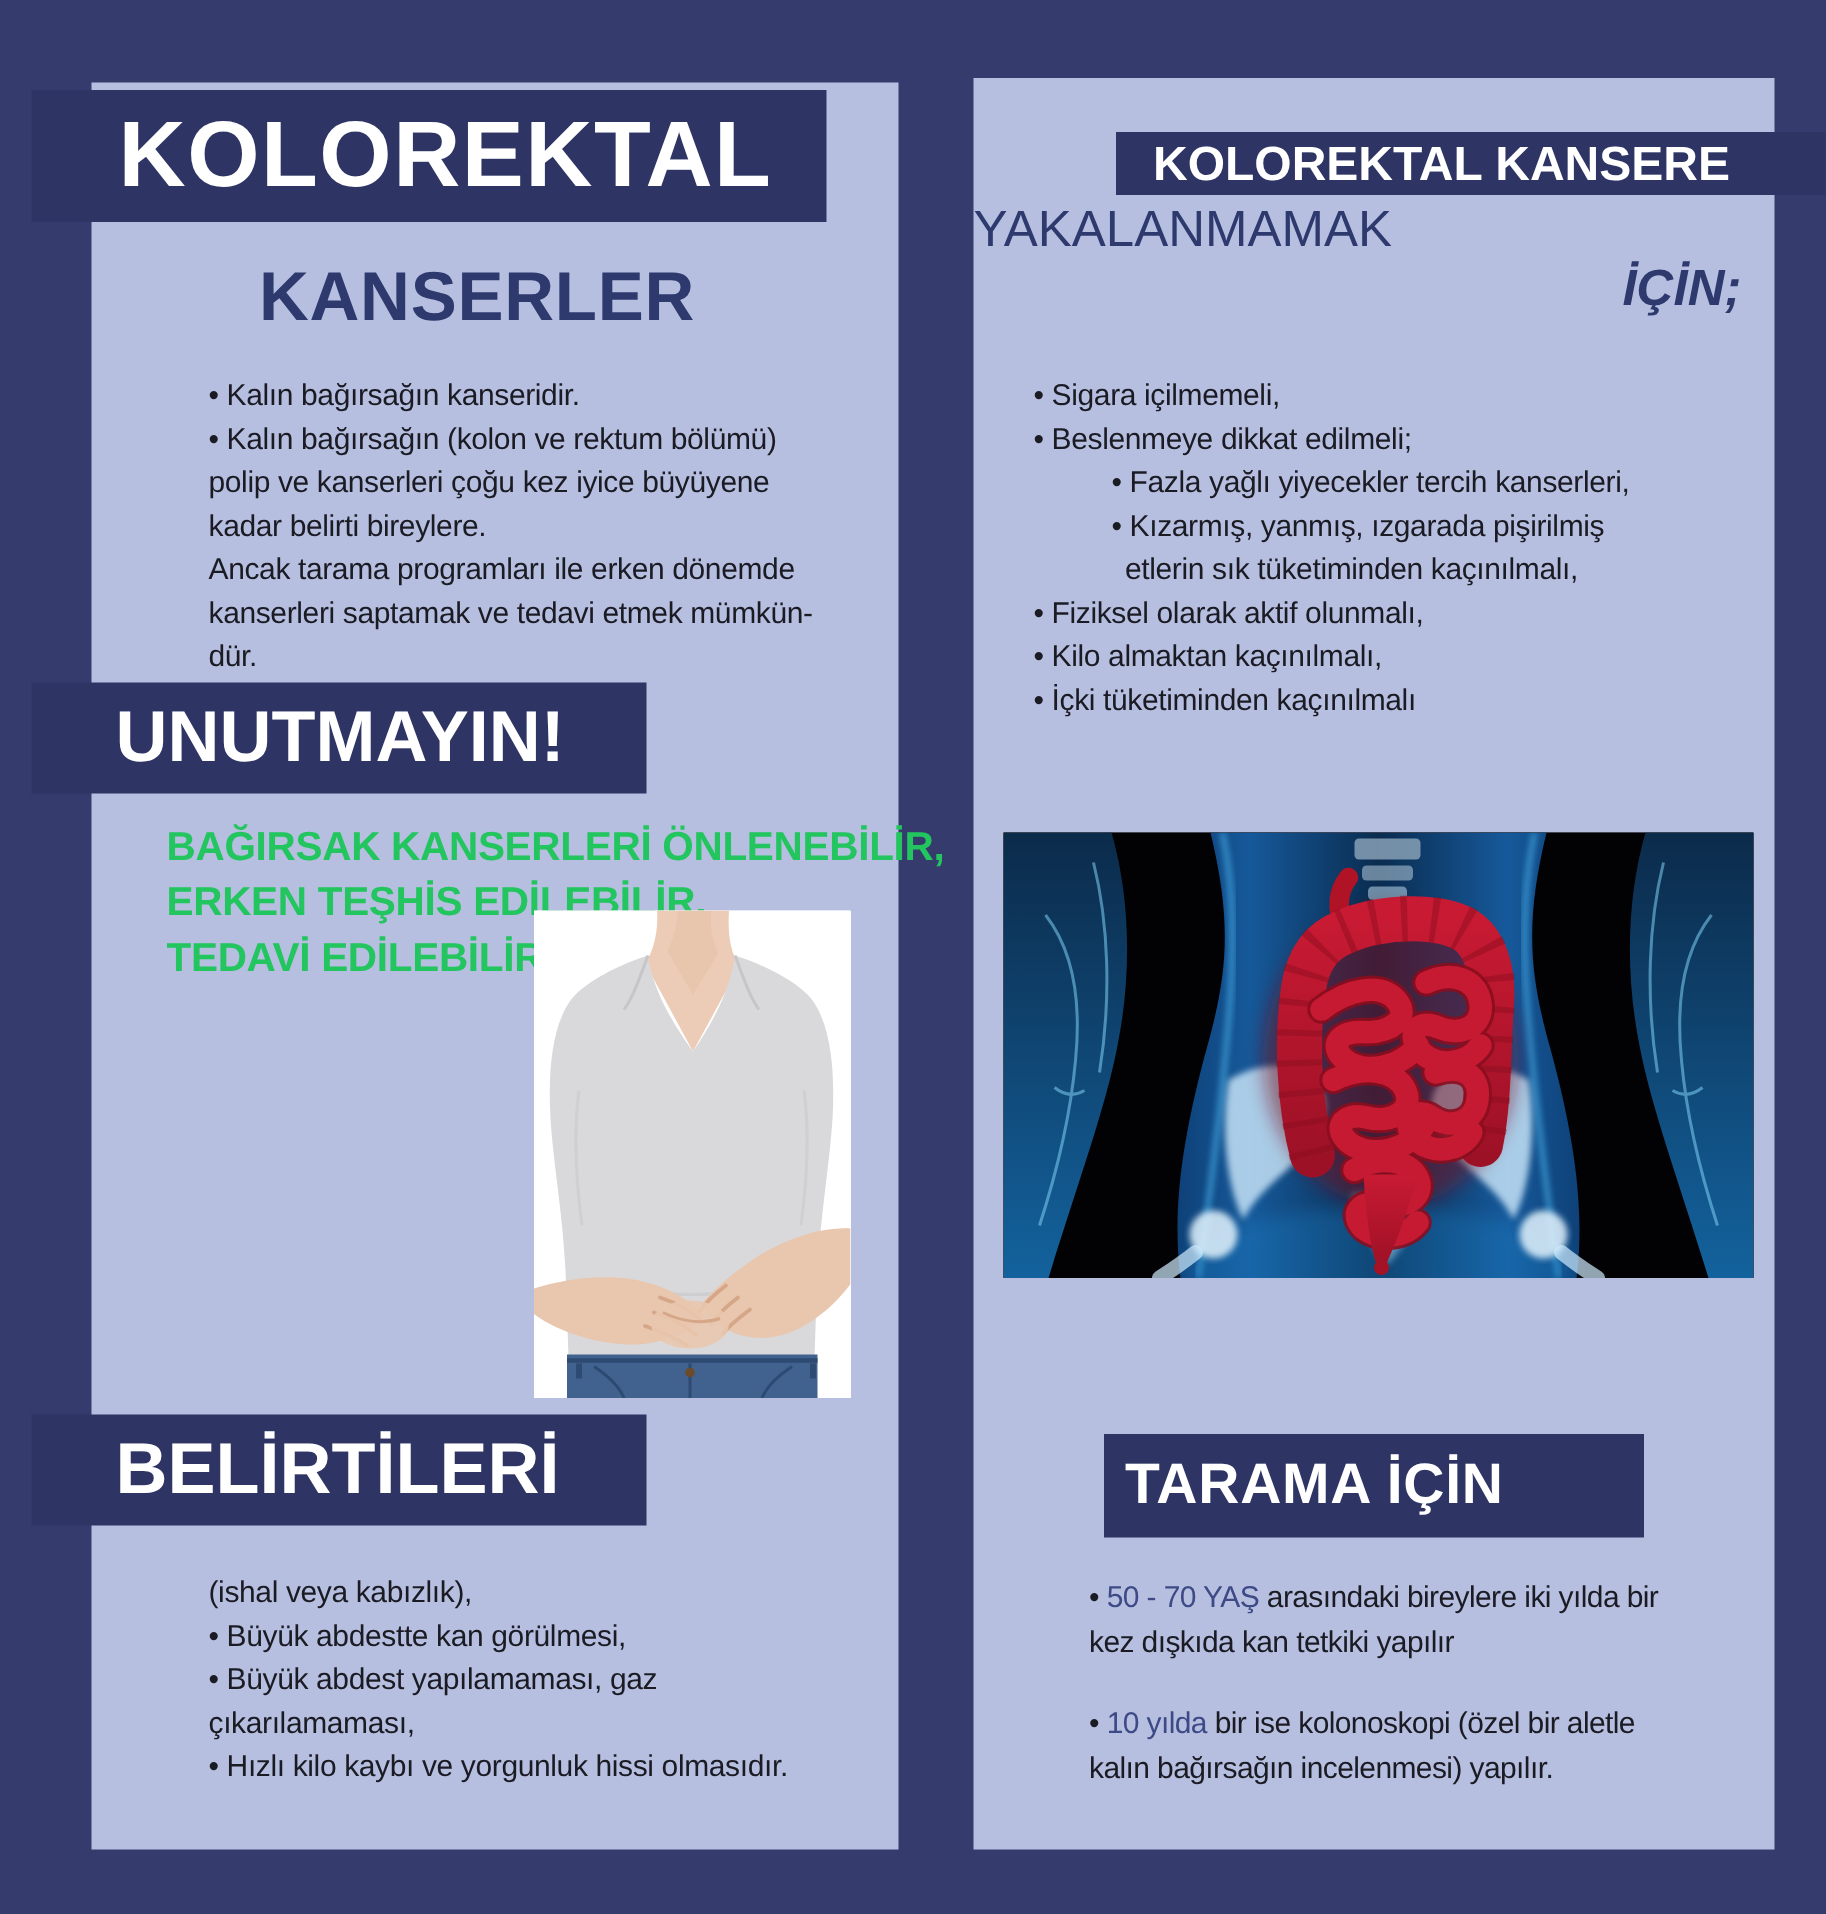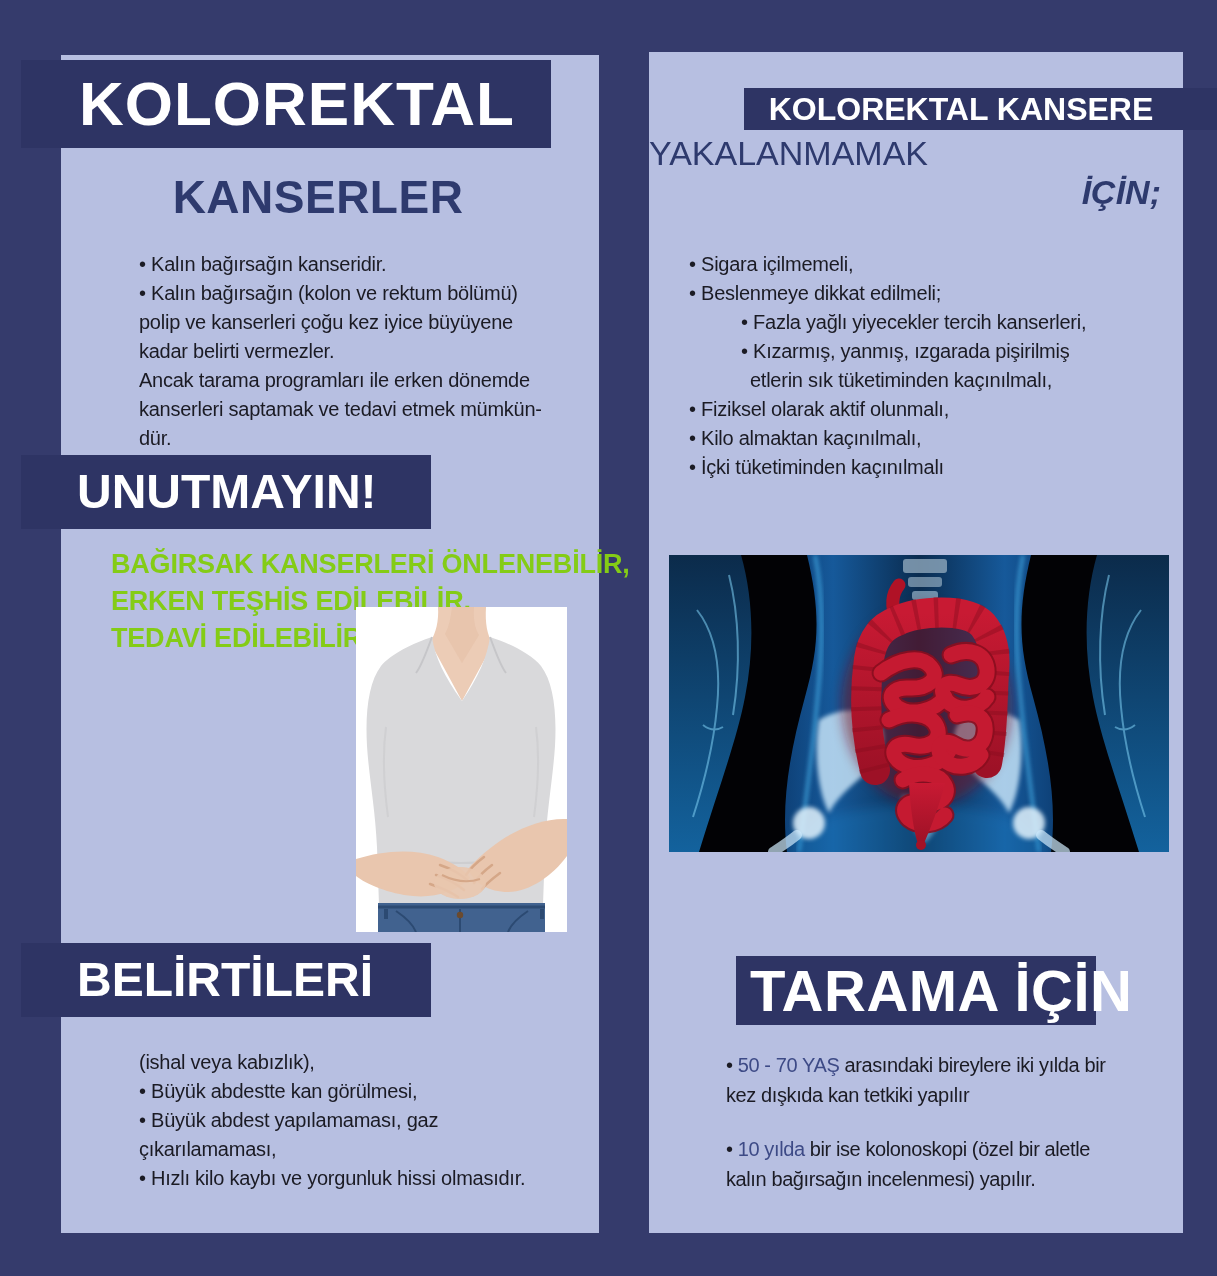--- a/index.html
+++ b/index.html
@@ -18,34 +18,34 @@
   .band{position:absolute;background:#2e3464;color:#ffffff;font-weight:bold;white-space:nowrap;}
 
   #band-kolorektal{left:0;top:60px;width:530px;height:88px;font-size:62px;line-height:88px;padding-left:58px;box-sizing:border-box;letter-spacing:1px;}
   #subtitle-kanserler{position:absolute;left:40px;top:170px;width:526px;text-align:center;padding-right:12px;box-sizing:border-box;
     font-size:46px;font-weight:bold;color:#2e3a6e;letter-spacing:.5px;white-space:nowrap;}
 
   .bodytext{position:absolute;color:#1b1b24;font-size:20px;line-height:29px;letter-spacing:-0.25px;white-space:nowrap;}
   #intro-text{left:118px;top:250px;}
 
   #band-unutmayin{left:0;top:455px;width:410px;height:74px;font-size:48px;line-height:74px;padding-left:56px;box-sizing:border-box;}
-  #remember-lines{position:absolute;left:90px;top:546px;color:#84cc16;font-size:27px;line-height:37px;font-weight:bold;white-space:nowrap;letter-spacing:-0.2px;}
+  #remember-lines{position:absolute;left:90px;top:546px;color:#22c55e;font-size:27px;line-height:37px;font-weight:bold;white-space:nowrap;letter-spacing:-0.2px;}
 
   #band-belirtileri{left:0;top:943px;width:410px;height:74px;font-size:48px;line-height:74px;padding-left:56px;box-sizing:border-box;}
   #symptom-lines{left:118px;top:1048px;}
 
   #band-kansere{left:723px;top:88px;width:494px;height:42px;font-size:32px;line-height:42px;text-align:center;padding-right:60px;box-sizing:border-box;}
   #subtitle-yakalanmamak{position:absolute;left:628px;top:134px;width:512px;text-align:left;color:#2e3a6e;font-size:34px;line-height:38px;white-space:nowrap;}
   #subtitle-icin{position:absolute;left:628px;top:172px;width:512px;text-align:right;color:#2e3a6e;font-size:34px;line-height:40px;font-weight:bold;white-space:nowrap;font-style:italic;}
 
   #prevention-lines{left:668px;top:250px;}
   .ind1{padding-left:52px;}
   .ind1c{padding-left:61px;}
 
-  #band-tarama{left:715px;top:956px;width:360px;height:69px;font-size:58px;line-height:69px;padding-left:14px;box-sizing:border-box;letter-spacing:.5px;}
+  #band-tarama{left:715px;top:956px;width:360px;height:69px;font-size:38px;line-height:69px;padding-left:14px;box-sizing:border-box;letter-spacing:.5px;}
   #screening-items{left:705px;top:1050px;letter-spacing:-0.4px;line-height:30px;}
   .hl{color:#3d4a86;}
   .screening-gap{height:24px;}
 
   #photo-woman{position:absolute;left:335px;top:607px;width:211px;height:325px;box-shadow:inset 0 0 14px 9px #ffffff;background:#ffffff;}
   #photo-woman svg{display:block;}
   #image-colon{position:absolute;left:648px;top:555px;width:500px;height:297px;background:#000;}
   #image-colon svg{display:block;}
 
   #bottom-strip{position:absolute;left:0;top:1271px;width:1217px;height:5px;background:#c9cede;}
@@ -60,21 +60,21 @@
 
   <div class="band" id="band-kolorektal">
     <span>KOLOREKTAL</span>
   </div>
   <div id="subtitle-kanserler">KANSERLER</div>
 
   <div class="bodytext" id="intro-text">
     <div>• Kalın bağırsağın kanseridir.</div>
     <div>• Kalın bağırsağın (kolon ve rektum bölümü)</div>
     <div>polip ve kanserleri çoğu kez iyice büyüyene</div>
-    <div>kadar belirti vermezler.</div>
+    <div>kadar belirti bireylere.</div>
     <div>Ancak tarama programları ile erken dönemde</div>
     <div>kanserleri saptamak ve tedavi etmek mümkün-</div>
     <div>dür.</div>
   </div>
 
   <div class="band" id="band-unutmayin">
     <span>UNUTMAYIN!</span>
   </div>
   <div id="remember-lines">
     <div>BAĞIRSAK KANSERLERİ ÖNLENEBİLİR,</div>

